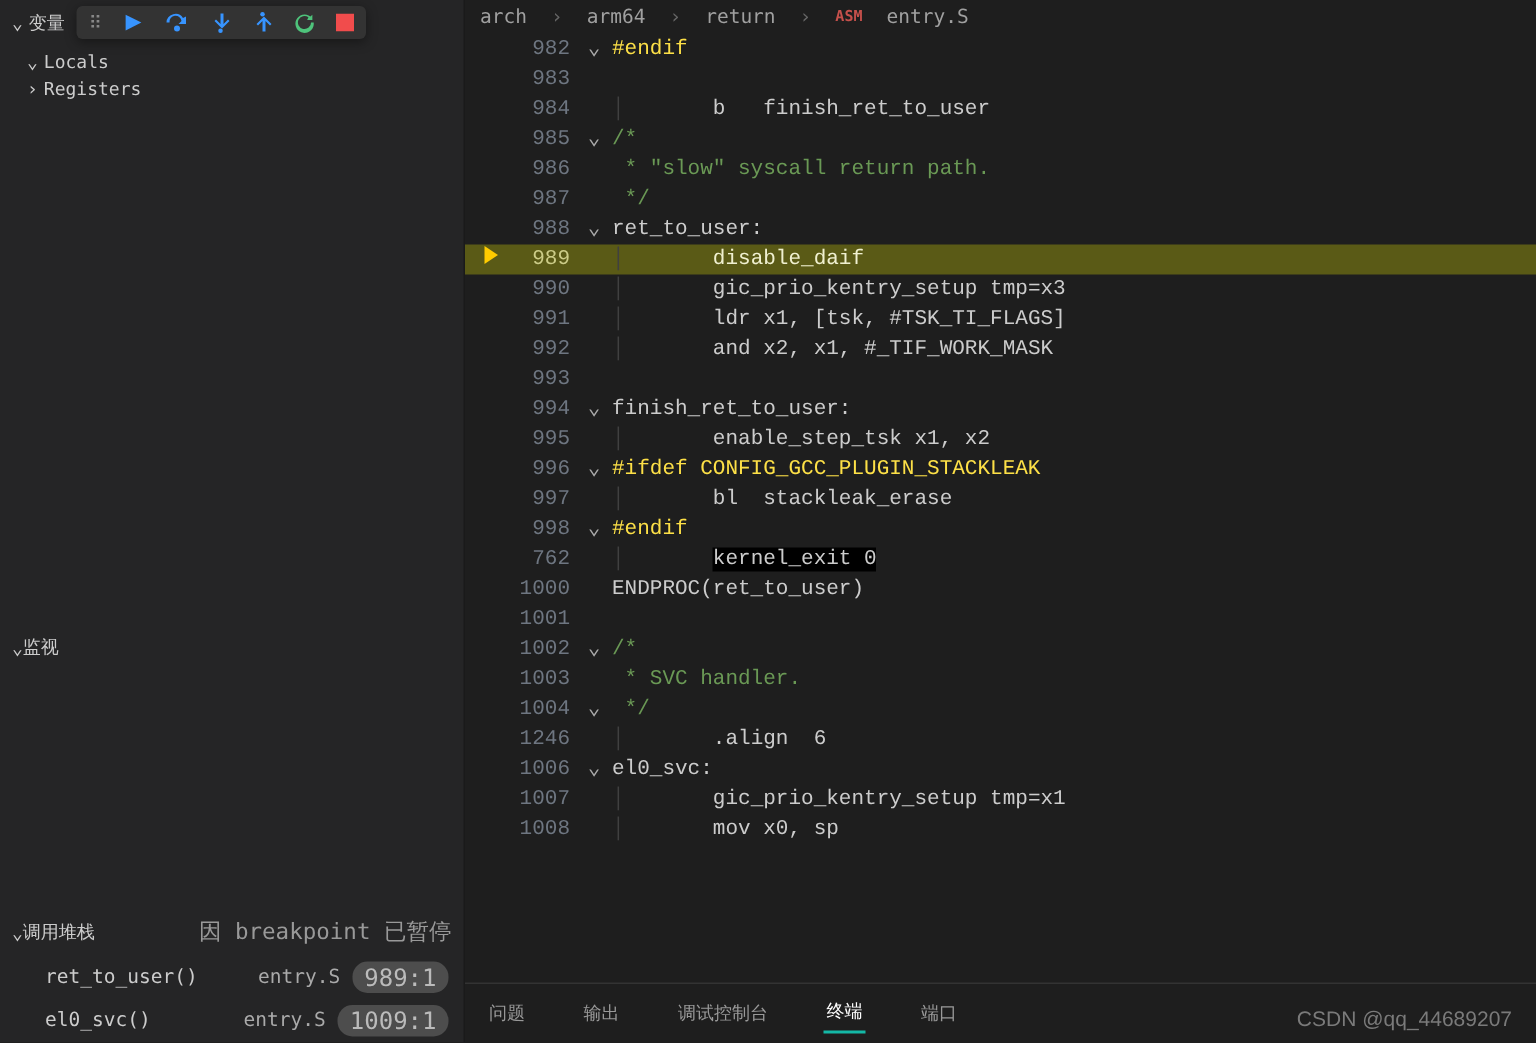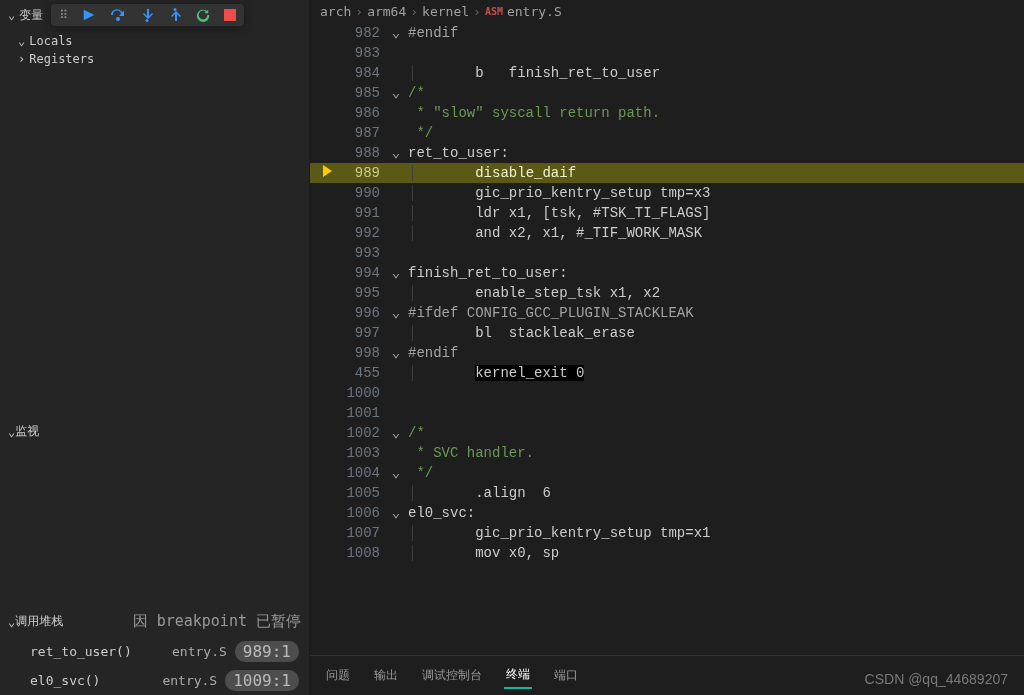--- a/index.html
+++ b/index.html
@@ -80,21 +80,21 @@
       display: flex;
       flex-direction: column;
       background: #1e1e1e;
     }
     .breadcrumb {
       display: flex;
       align-items: center;
       padding: 4px 10px;
       font-size: 13px;
       color: #a0a0a0;
-      gap: 4px;
+      gap: 16px;
     }
     .breadcrumb .sep { color: #666; }
     .breadcrumb .asm { color: #c5504b; font-size: 10px; font-weight: bold; }
     .code-area {
       flex: 1;
       overflow: auto;
       font-family: Consolas, "Courier New", monospace;
       font-size: 14px;
       line-height: 20px;
     }
@@ -108,34 +108,34 @@
     .lineno { width: 48px; text-align: right; color: #6e7681; padding-right: 8px; }
     .fold-col { width: 16px; text-align: center; color: #aaa; }
     .indent-guide { color: #404040; }
     .code-content { padding-left: 4px; color: #ccc; flex: 1; }
     .code-line.current {
       background: #5a5a16;
     }
     .code-line.current .code-content { color: #f0f0d0; }
     .code-line.current .lineno { color: #cccc88; }
     .comment { color: #6a9955; }
-    .directive { color: #a3a3a3; }
+    .directive { color: #fde047; }
     .selection { background: #000000; }
     .bp-arrow {
       display: inline-block;
       width: 0; height: 0;
       border-top: 6px solid transparent;
       border-bottom: 6px solid transparent;
       border-left: 9px solid #ffcc00;
       margin-left: 4px;
     }
     .bottom-tabs {
       display: flex;
       align-items: center;
-      gap: 20px;
+      gap: 35px;
       padding: 6px 14px;
       border-top: 1px solid #333;
       font-size: 12px;
       color: #999;
     }
     .bottom-tabs .tab { cursor: pointer; padding: 4px 2px; }
     .bottom-tabs .tab.active { color: #fff; border-bottom: 2px solid #14b8a6; }
     .watermark {
       position: absolute;
       bottom: 8px;
@@ -221,21 +221,21 @@
       </div>
     </div>
   </div>
 
   <div class="editor-area">
     <div class="breadcrumb">
       <span>arch</span>
       <span class="sep">›</span>
       <span>arm64</span>
       <span class="sep">›</span>
-      <span>kernel</span>
+      <span>return</span>
       <span class="sep">›</span>
       <span class="asm">ASM</span>
       <span>entry.S</span>
     </div>
 
     <div class="code-area" id="code-area">
         <div class="code-line"><span class="gutter-icon"></span><span class="lineno">982</span><span class="fold-col">⌄</span><span class="code-content"><span class="directive">#endif</span></span></div>
         <div class="code-line"><span class="gutter-icon"></span><span class="lineno">983</span><span class="fold-col"></span></div>
         <div class="code-line"><span class="gutter-icon"></span><span class="lineno">984</span><span class="fold-col"></span><span class="code-content"><span class="indent-guide">│       </span><span>b   finish_ret_to_user</span></span></div>
         <div class="code-line"><span class="gutter-icon"></span><span class="lineno">985</span><span class="fold-col">⌄</span><span class="code-content"><span class="comment">/*</span></span></div>
@@ -245,27 +245,27 @@
         <div class="code-line current"><span class="gutter-icon"><span class="bp-arrow"></span></span><span class="lineno">989</span><span class="fold-col"></span><span class="code-content"><span class="indent-guide">│       </span><span>disable_daif</span></span></div>
         <div class="code-line"><span class="gutter-icon"></span><span class="lineno">990</span><span class="fold-col"></span><span class="code-content"><span class="indent-guide">│       </span><span>gic_prio_kentry_setup tmp=x3</span></span></div>
         <div class="code-line"><span class="gutter-icon"></span><span class="lineno">991</span><span class="fold-col"></span><span class="code-content"><span class="indent-guide">│       </span><span>ldr x1, [tsk, #TSK_TI_FLAGS]</span></span></div>
         <div class="code-line"><span class="gutter-icon"></span><span class="lineno">992</span><span class="fold-col"></span><span class="code-content"><span class="indent-guide">│       </span><span>and x2, x1, #_TIF_WORK_MASK</span></span></div>
         <div class="code-line"><span class="gutter-icon"></span><span class="lineno">993</span><span class="fold-col"></span></div>
         <div class="code-line"><span class="gutter-icon"></span><span class="lineno">994</span><span class="fold-col">⌄</span><span class="code-content"><span>finish_ret_to_user:</span></span></div>
         <div class="code-line"><span class="gutter-icon"></span><span class="lineno">995</span><span class="fold-col"></span><span class="code-content"><span class="indent-guide">│       </span><span>enable_step_tsk x1, x2</span></span></div>
         <div class="code-line"><span class="gutter-icon"></span><span class="lineno">996</span><span class="fold-col">⌄</span><span class="code-content"><span class="directive">#ifdef CONFIG_GCC_PLUGIN_STACKLEAK</span></span></div>
         <div class="code-line"><span class="gutter-icon"></span><span class="lineno">997</span><span class="fold-col"></span><span class="code-content"><span class="indent-guide">│       </span><span>bl  stackleak_erase</span></span></div>
         <div class="code-line"><span class="gutter-icon"></span><span class="lineno">998</span><span class="fold-col">⌄</span><span class="code-content"><span class="directive">#endif</span></span></div>
-        <div class="code-line"><span class="gutter-icon"></span><span class="lineno">455</span><span class="fold-col"></span><span class="code-content"><span class="indent-guide">│       </span><span class="selection">kernel_exit 0</span></span></div>
-        <div class="code-line"><span class="gutter-icon"></span><span class="lineno">1000</span><span class="fold-col"></span></div>
+        <div class="code-line"><span class="gutter-icon"></span><span class="lineno">762</span><span class="fold-col"></span><span class="code-content"><span class="indent-guide">│       </span><span class="selection">kernel_exit 0</span></span></div>
+        <div class="code-line"><span class="gutter-icon"></span><span class="lineno">1000</span><span class="fold-col"></span><span class="code-content"><span>ENDPROC(ret_to_user)</span></span></div>
         <div class="code-line"><span class="gutter-icon"></span><span class="lineno">1001</span><span class="fold-col"></span><span class="code-content"><span></span></span></div>
         <div class="code-line"><span class="gutter-icon"></span><span class="lineno">1002</span><span class="fold-col">⌄</span><span class="code-content"><span class="comment">/*</span></span></div>
         <div class="code-line"><span class="gutter-icon"></span><span class="lineno">1003</span><span class="fold-col"></span><span class="code-content"><span class="comment"> * SVC handler.</span></span></div>
         <div class="code-line"><span class="gutter-icon"></span><span class="lineno">1004</span><span class="fold-col">⌄</span><span class="code-content"><span class="comment"> */</span></span></div>
-        <div class="code-line"><span class="gutter-icon"></span><span class="lineno">1005</span><span class="fold-col"></span><span class="code-content"><span class="indent-guide">│       </span><span>.align  6</span></span></div>
+        <div class="code-line"><span class="gutter-icon"></span><span class="lineno">1246</span><span class="fold-col"></span><span class="code-content"><span class="indent-guide">│       </span><span>.align  6</span></span></div>
         <div class="code-line"><span class="gutter-icon"></span><span class="lineno">1006</span><span class="fold-col">⌄</span><span class="code-content"><span>el0_svc:</span></span></div>
         <div class="code-line"><span class="gutter-icon"></span><span class="lineno">1007</span><span class="fold-col"></span><span class="code-content"><span class="indent-guide">│       </span><span>gic_prio_kentry_setup tmp=x1</span></span></div>
         <div class="code-line"><span class="gutter-icon"></span><span class="lineno">1008</span><span class="fold-col"></span><span class="code-content"><span class="indent-guide">│       </span><span>mov x0, sp</span></span></div>
       </div>
 
     <div class="bottom-tabs">
       <span class="tab">问题</span>
       <span class="tab">输出</span>
       <span class="tab">调试控制台</span>
       <span class="tab active">终端</span>

